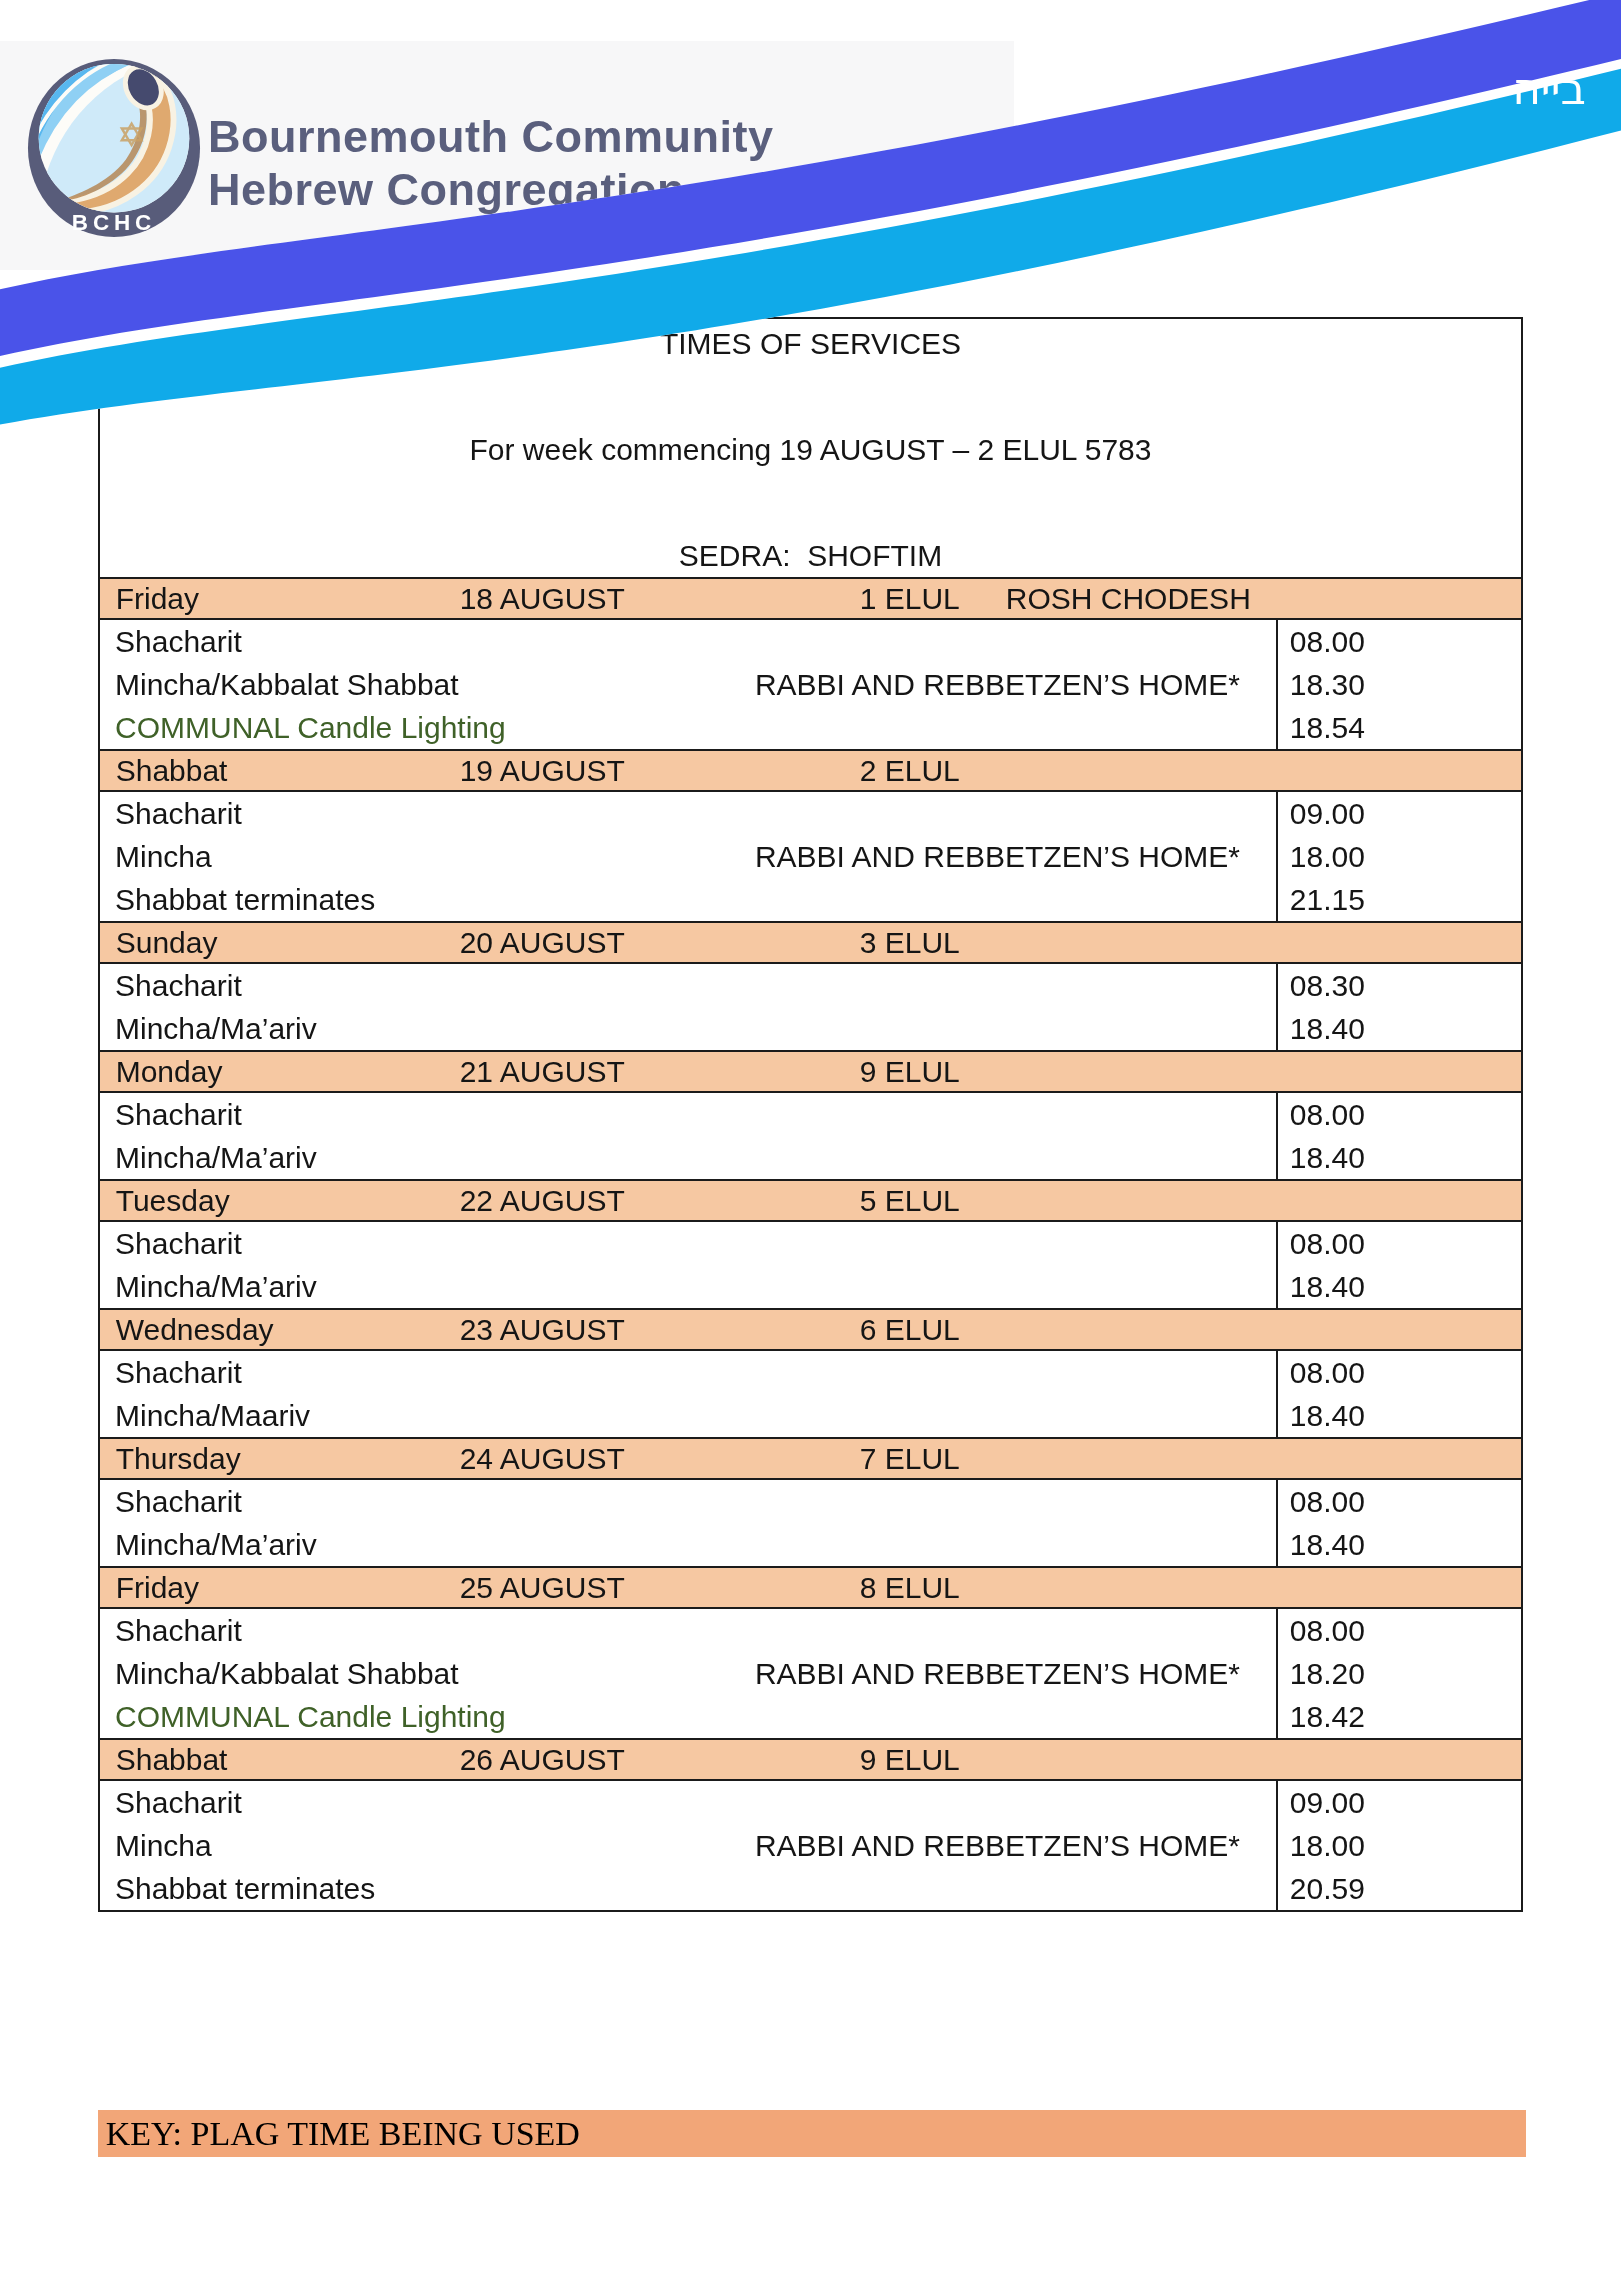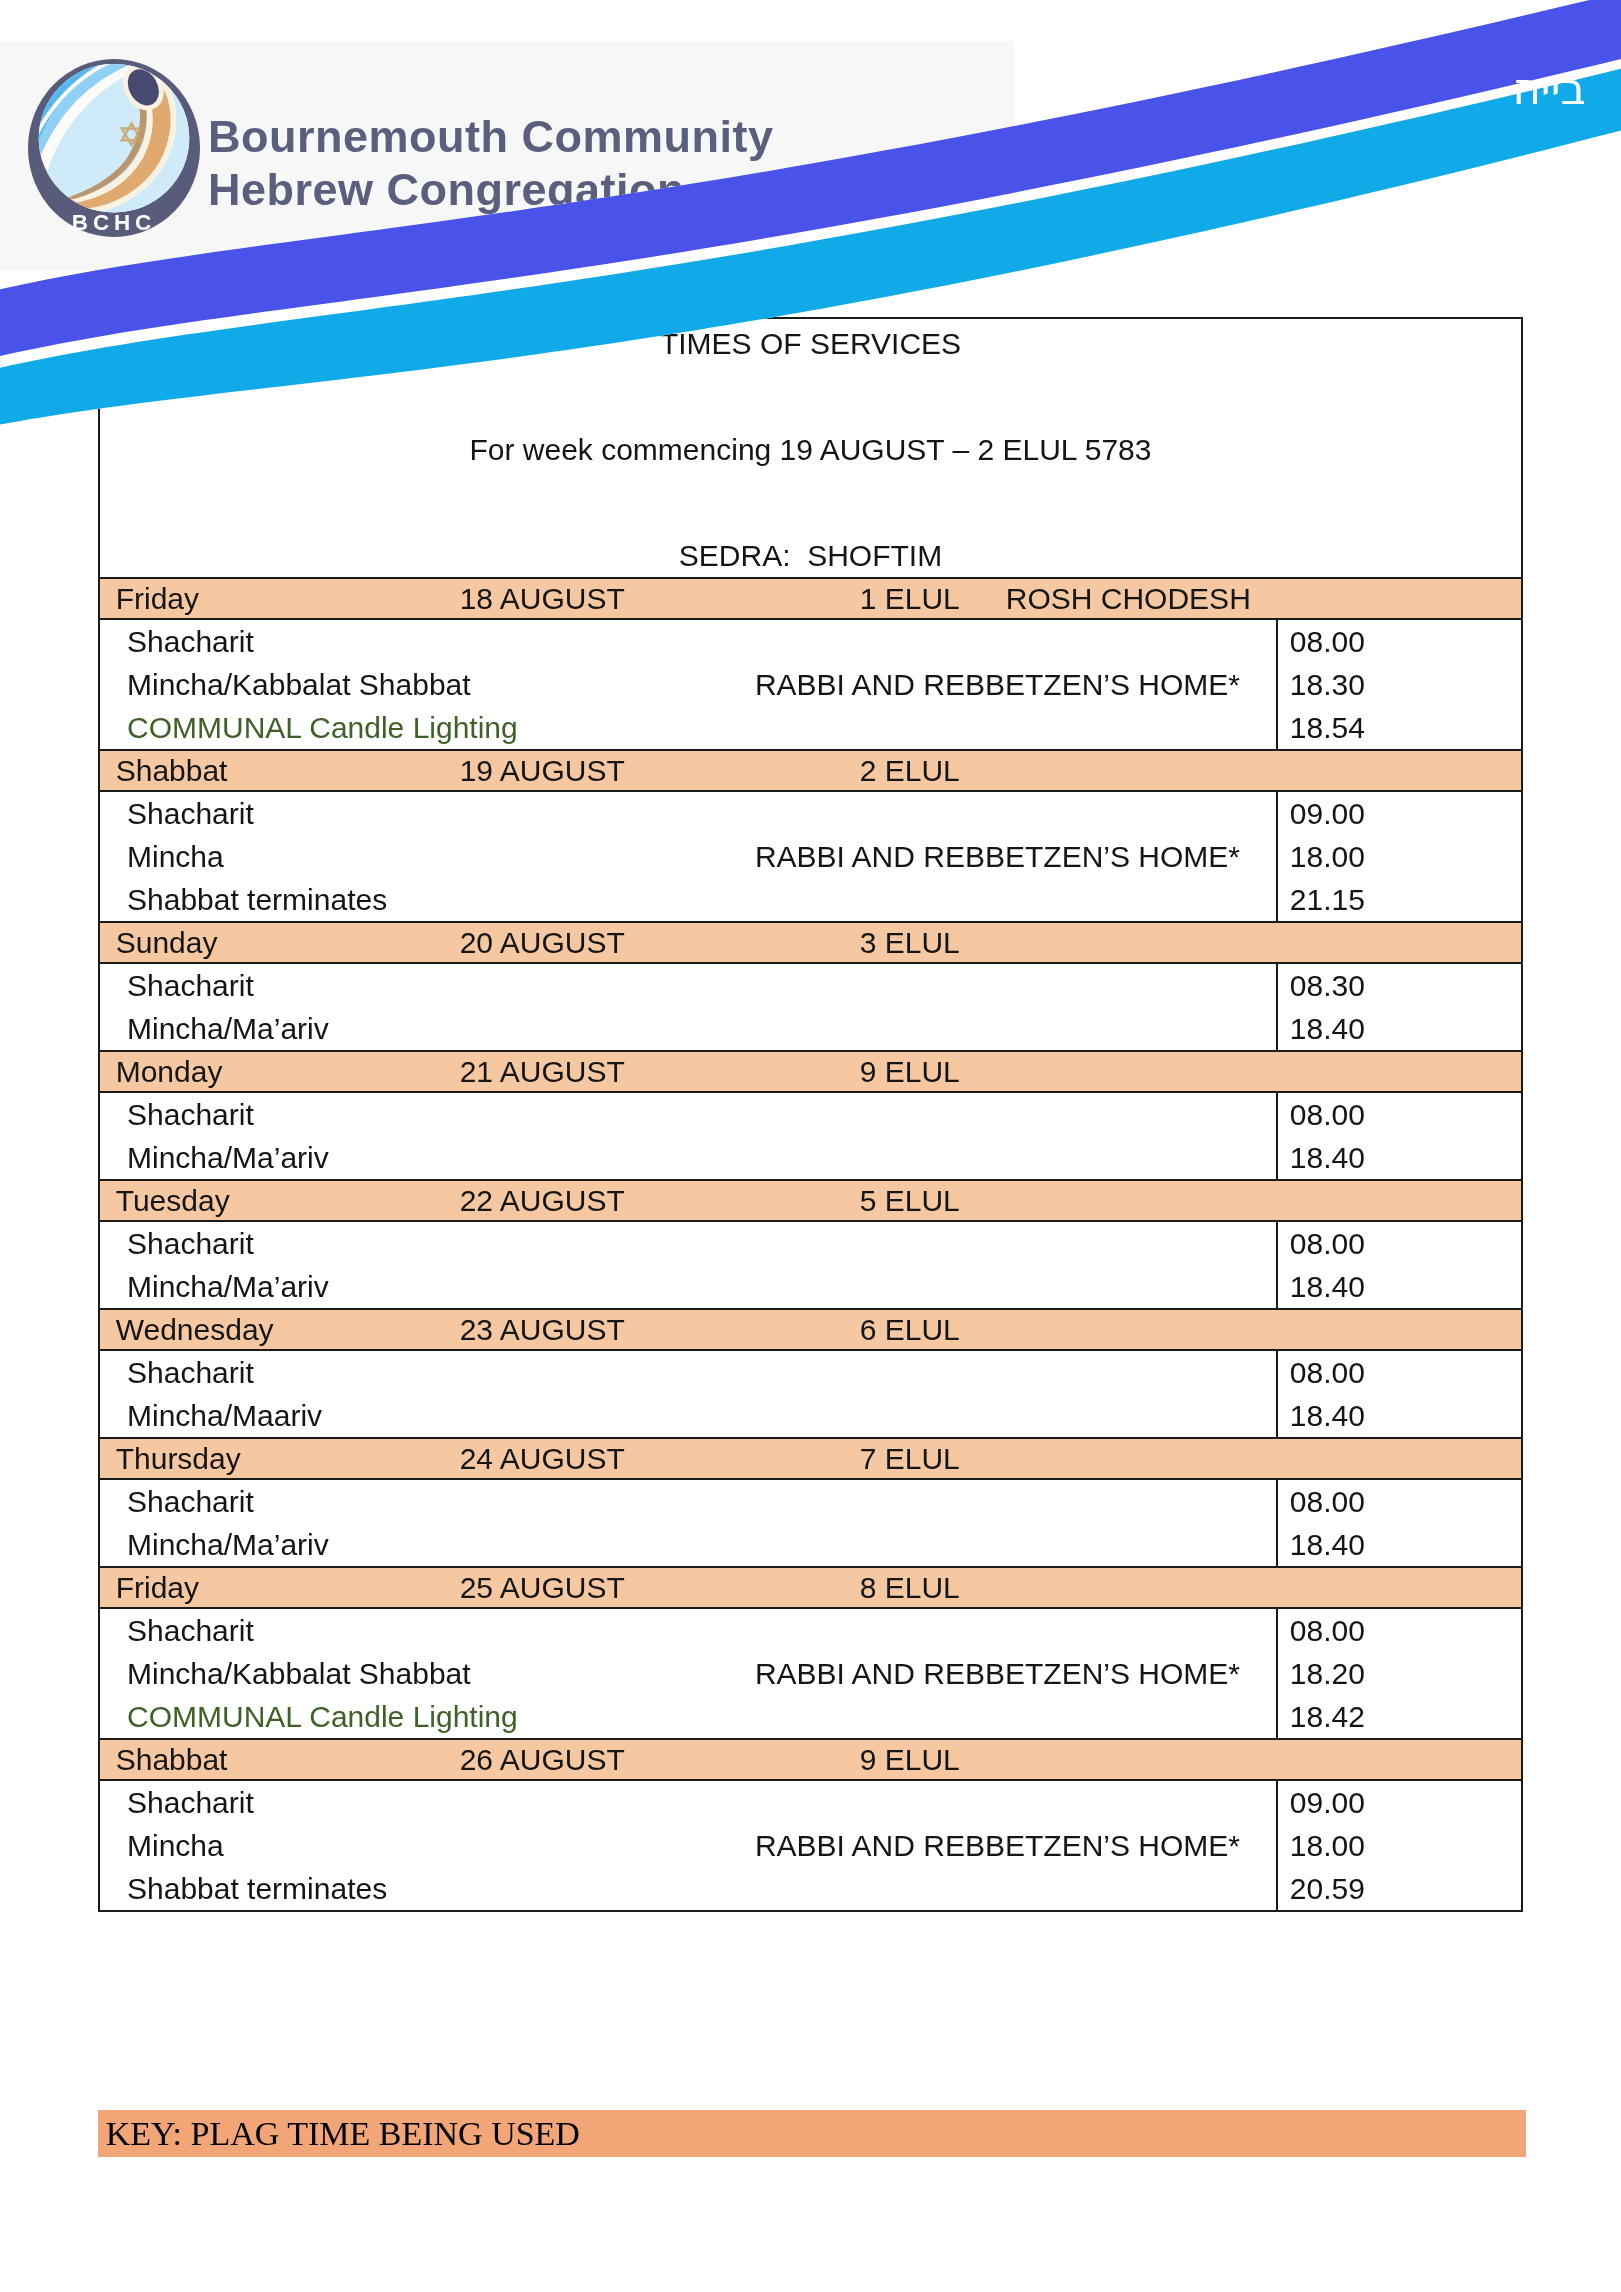--- a/index.html
+++ b/index.html
@@ -32,21 +32,21 @@
   #tb-sedra{top:220px;}
   .day-header{
     height:43px;box-sizing:border-box;background:var(--peach,#f6c8a2);
     border-top:2px solid var(--border,#1b1b1b);border-bottom:2px solid var(--border,#1b1b1b);
     display:flex;align-items:center;padding-left:15.7px;gap:9px;
   }
   .d-day{width:335px;}
   .d-date{width:391px;}
   .d-note{margin-left:37px;}
   .svc-row{display:flex;}
-  .svc-left{width:1178px;box-sizing:border-box;border-right:2px solid var(--border,#1b1b1b);padding-left:27px;}
+  .svc-left{width:1178px;box-sizing:border-box;border-right:2px solid var(--border,#1b1b1b);padding-left:15px;}
   .svc-right{flex:1;padding-left:11.8px;}
   .svc-line,.svc-time{height:43px;display:flex;align-items:center;}
   .svc-loc{margin-left:auto;margin-right:36px;text-align:center;}
   .green{color:var(--green,#3f6128);}
   
   #key-bar{
     position:absolute;left:98px;top:2110px;width:1428px;height:47px;z-index:1;
     background:var(--keyorange,#f2a678);
     font-family:"Liberation Serif",serif;font-size:34px;color:#000;
     display:flex;align-items:center;padding-left:7.8px;box-sizing:border-box;

